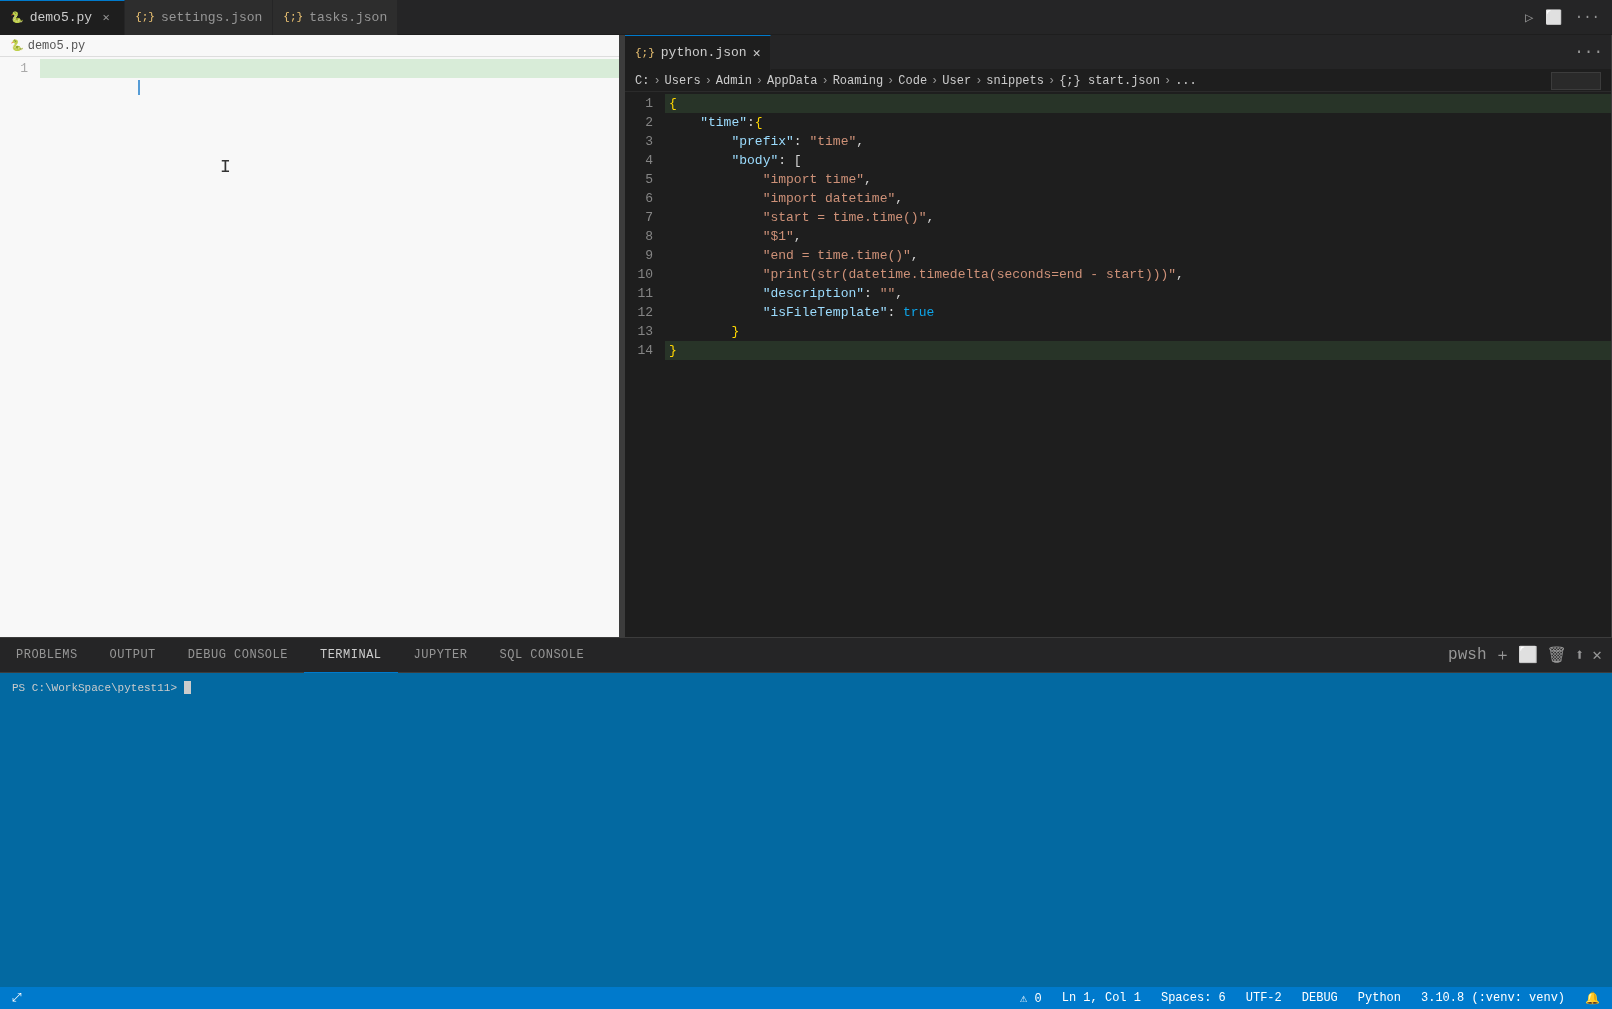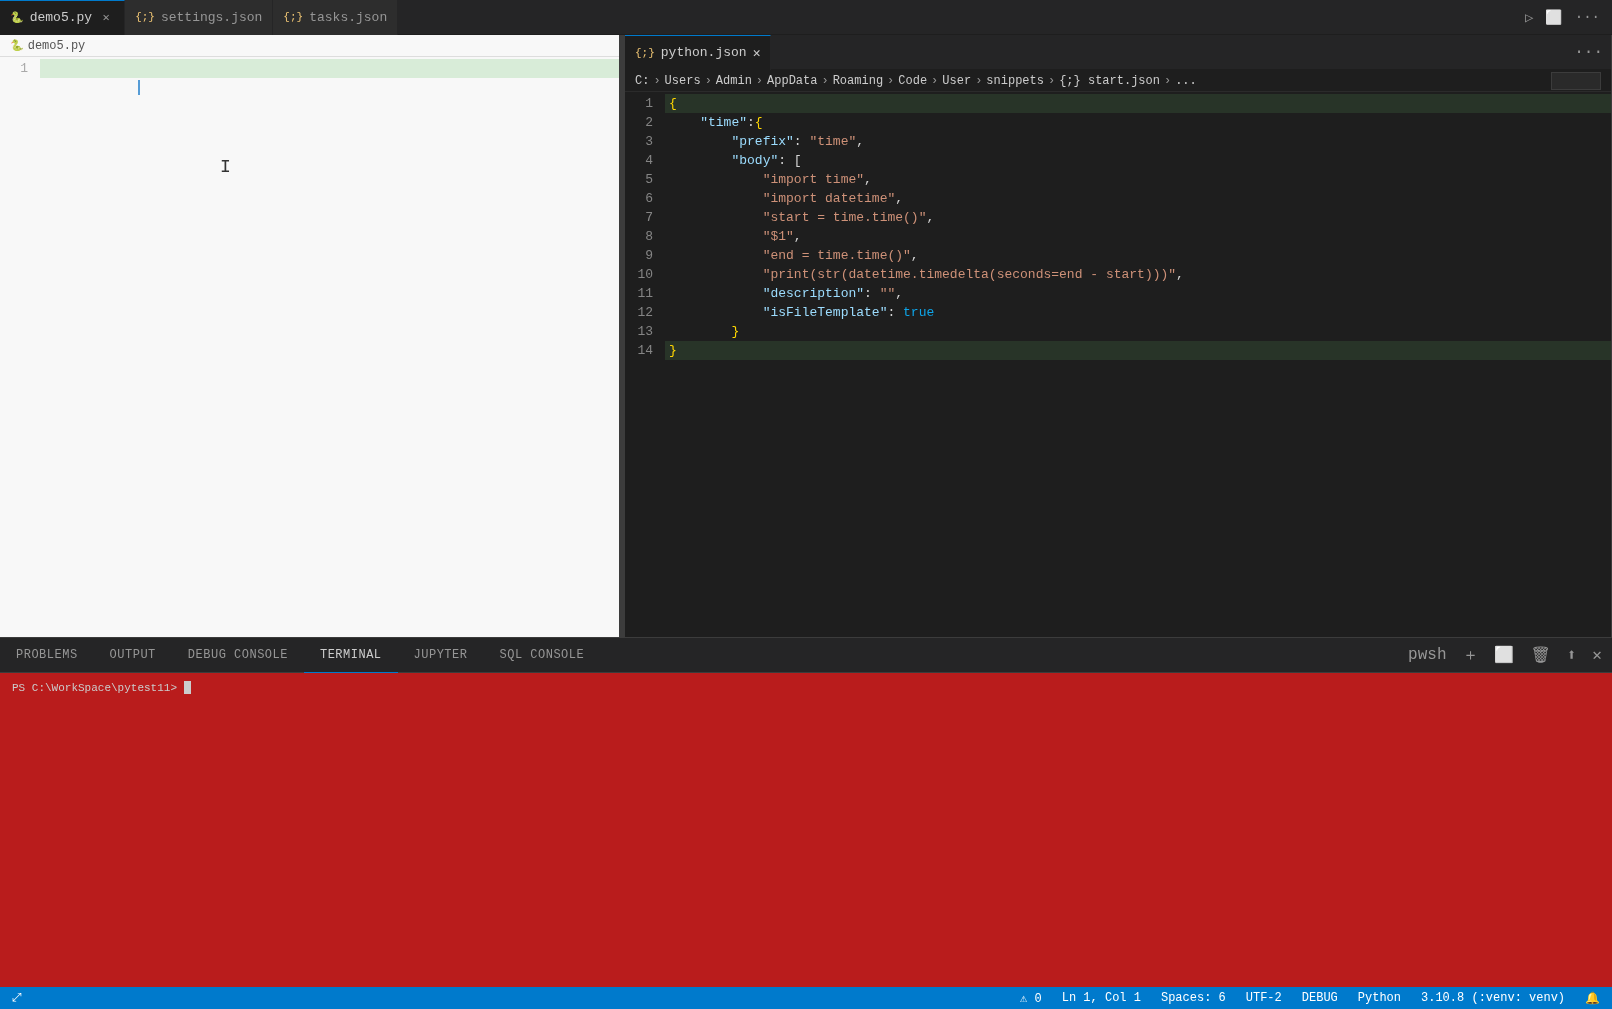--- a/index.html
+++ b/index.html
@@ -220,21 +220,21 @@
       color: #cccccc;
     }
     .breadcrumb-sep { color: #969696; }
 
     
     .panel-bottom {
       height: 350px;
       display: flex;
       flex-direction: column;
       border-top: 1px solid #3c3c3c;
-      background: #b91c1c;
+      background: #0369a1;
       flex-shrink: 0;
     }
     .panel-tabs {
       display: flex;
       align-items: center;
       height: 35px;
       background: #252526;
       border-bottom: 1px solid #3c3c3c;
       flex-shrink: 0;
     }
@@ -250,21 +250,21 @@
       letter-spacing: 0.5px;
     }
     .panel-tab.active {
       color: #cccccc;
       border-bottom: 1px solid #007acc;
     }
     .panel-tab-actions {
       margin-left: auto;
       display: flex;
       align-items: center;
-      gap: 16px;
+      gap: 8px;
       padding: 0 10px;
       color: #969696;
     }
     .panel-content {
       flex: 1;
       padding: 8px 12px;
       font-size: 13px;
       color: #cccccc;
       overflow: auto;
     }

